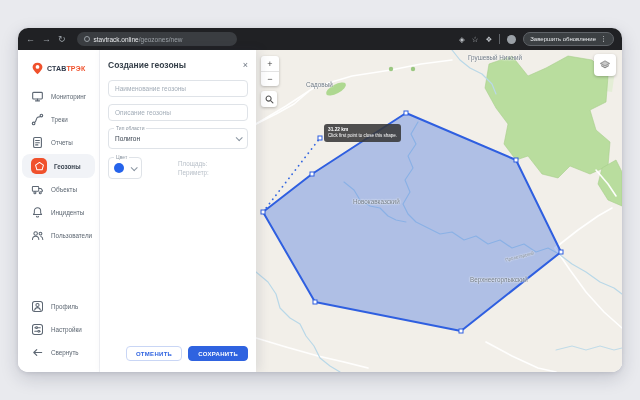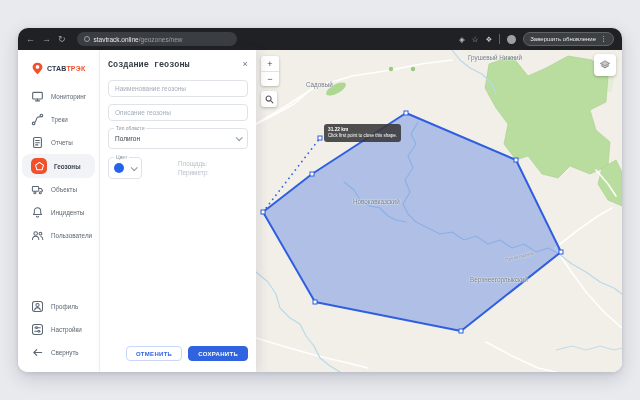--- a/index.html
+++ b/index.html
@@ -41,21 +41,21 @@
   .nav-item svg { flex:none; }
   .nav-item.active { background:#f1f3f7; border-radius:8px; margin:0 4px; padding-left:9px; height:24px; }
   .nav-item.active .lbl { color:#39434f; font-weight:bold; }
   .tile { width:16px; height:16px; background:#f0512c; border-radius:5px; display:flex;
           align-items:center; justify-content:center; flex:none; }
   .sidebar-footer { margin-top:auto; }
 
   
   .panel { width:156px; flex:none; background:#fff; display:flex; flex-direction:column;
            box-shadow:4px 0 10px rgba(40,50,80,.10); z-index:5; padding:8px 8px 8px 8px; }
-  .panel-head { display:flex; align-items:center; justify-content:space-between; margin:2px 0 10px 0;font-family:Liberation Mono, monospace; }
+  .panel-head { display:flex; align-items:center; justify-content:space-between; margin:2px 0 10px 0; }
   .panel-title { font-size:8.5px; font-weight:bold; color:#333d47; }
   .close-x { font-size:9px; color:#6b7480; cursor:pointer; line-height:1; }
   .f-input { width:100%; height:17px; border:1px solid #dfe3e8; border-radius:4px; font-size:6.5px;
              color:#3c4652; padding:0 6px; margin-bottom:7px; outline:none;
              font-family:"Liberation Sans",sans-serif; }
   .f-input::placeholder { color:#a3adb8; }
   .f-group { position:relative; border:1px solid #dfe3e8; border-radius:4px; margin-bottom:8px; }
   .f-label { position:absolute; top:-3.5px; left:5px; background:#fff; padding:0 2px;
              font-size:5px; color:#8a95a1; line-height:1; }
   .select-box { height:19px; display:flex; align-items:center; justify-content:space-between; padding:0 6px; cursor:pointer; }

